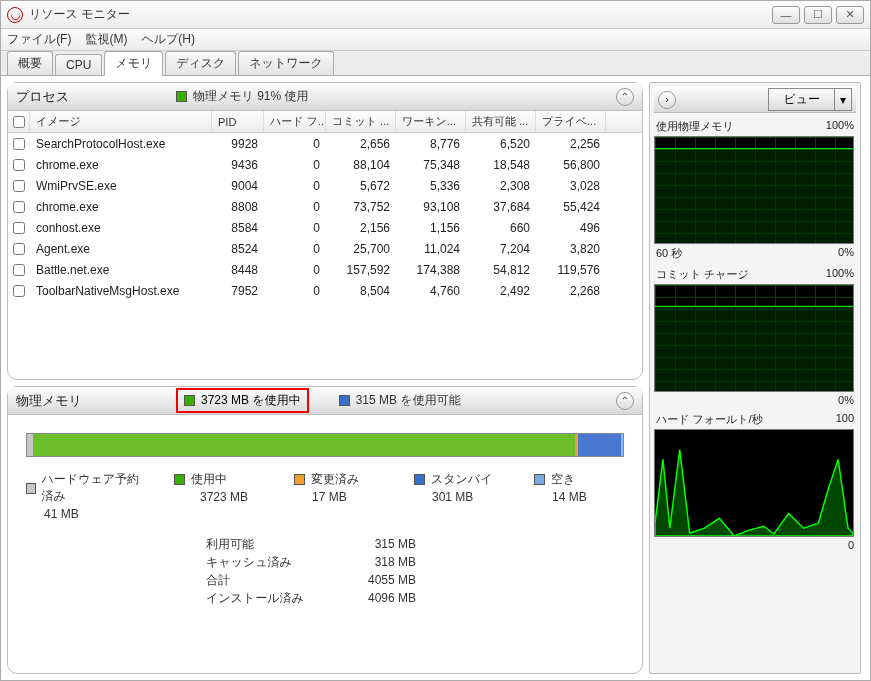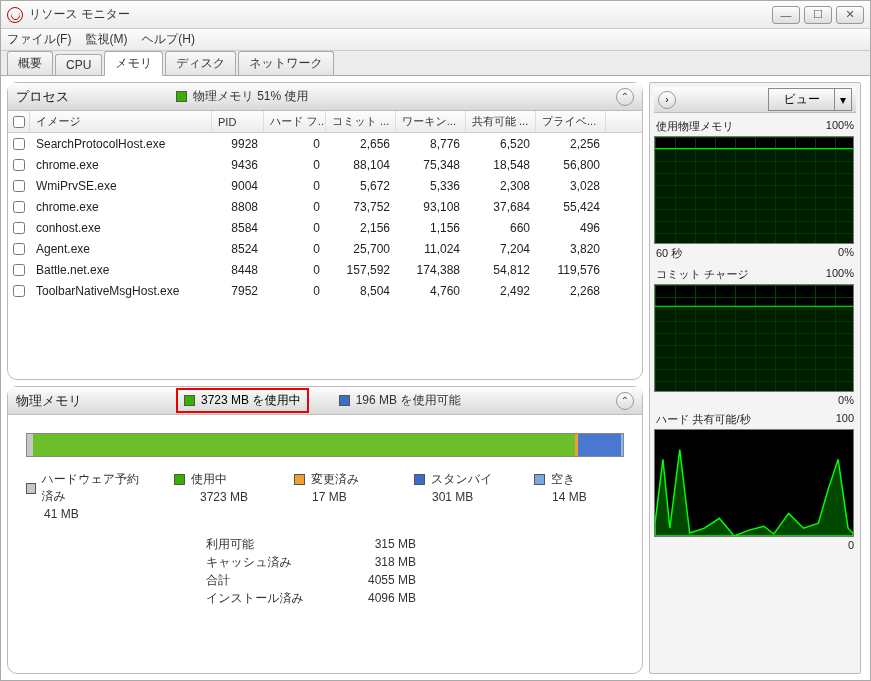--- a/index.html
+++ b/index.html
@@ -105,21 +105,21 @@
     <div class="tab">ネットワーク</div>
   </div>
   <div class="content">
     <div class="leftcol">
 
       <div class="panel proc-panel">
         <div class="panel-head">
           <span class="ptitle">プロセス</span>
           <span class="pstatus">
               <span class="sq green"></span>
-              <span>物理メモリ 51% 使用</span>
+              <span>物理メモリ 91% 使用</span>
             </span>
           <div class="collapse-btn">⌃</div>
         </div>
         <div class="proc-header">
           <div class="col col-chk">
               <input type="checkbox" style="">
             </div>
           <div class="col col-img">イメージ</div>
           <div class="col col-pid">PID</div>
           <div class="col col-hf">ハード フ...</div>
@@ -230,21 +230,21 @@
 
       <div class="panel mem-panel">
         <div class="panel-head">
           <span class="ptitle">物理メモリ</span>
           <span class="mem-headbox">
             <span class="sq green"></span>
             <span>3723 MB を使用中</span>
           </span>
           <span class="pstatus" style="margin-left:30px;">
               <span class="sq blue"></span>
-              <span>196 MB を使用可能</span>
+              <span>315 MB を使用可能</span>
             </span>
           <div class="collapse-btn">⌃</div>
         </div>
         <div class="mem-body">
           <div class="membar">
             <div class="mb-hw" id="mb-hw" style="width: 1%;"></div>
             <div class="mb-used" id="mb-used" style="width: 91%;"></div>
             <div class="mb-mod" id="mb-mod" style="width: 0.4%;"></div>
             <div class="mb-sb" id="mb-sb" style="width: 7.3%;"></div>
             <div class="mb-free" id="mb-free" style="width: 0.3%;"></div>
@@ -348,21 +348,21 @@
             </svg>
         </div>
         <div class="graph-foot">
             <span></span>
             <span>0%</span>
           </div>
       </div>
 
       <div class="graph-block">
         <div class="graph-head">
-            <span>ハード 共有可能/秒</span>
+            <span>ハード フォールト/秒</span>
             <span>100</span>
           </div>
         <div class="graph">
           <svg class="poly" viewBox="0 0 200 108" preserveAspectRatio="none">
             <polygon points="0,108 0,95 8,30 15,100 25,20 35,105 50,100 65,90 80,108 95,102 110,98 120,106 135,85 150,100 165,95 175,60 185,30 195,100 200,105 200,108" fill="#004800" stroke="#00ff00" stroke-width="1.5"></polygon>
           </svg>
         </div>
         <div class="graph-foot">
             <span></span>
             <span>0</span>

